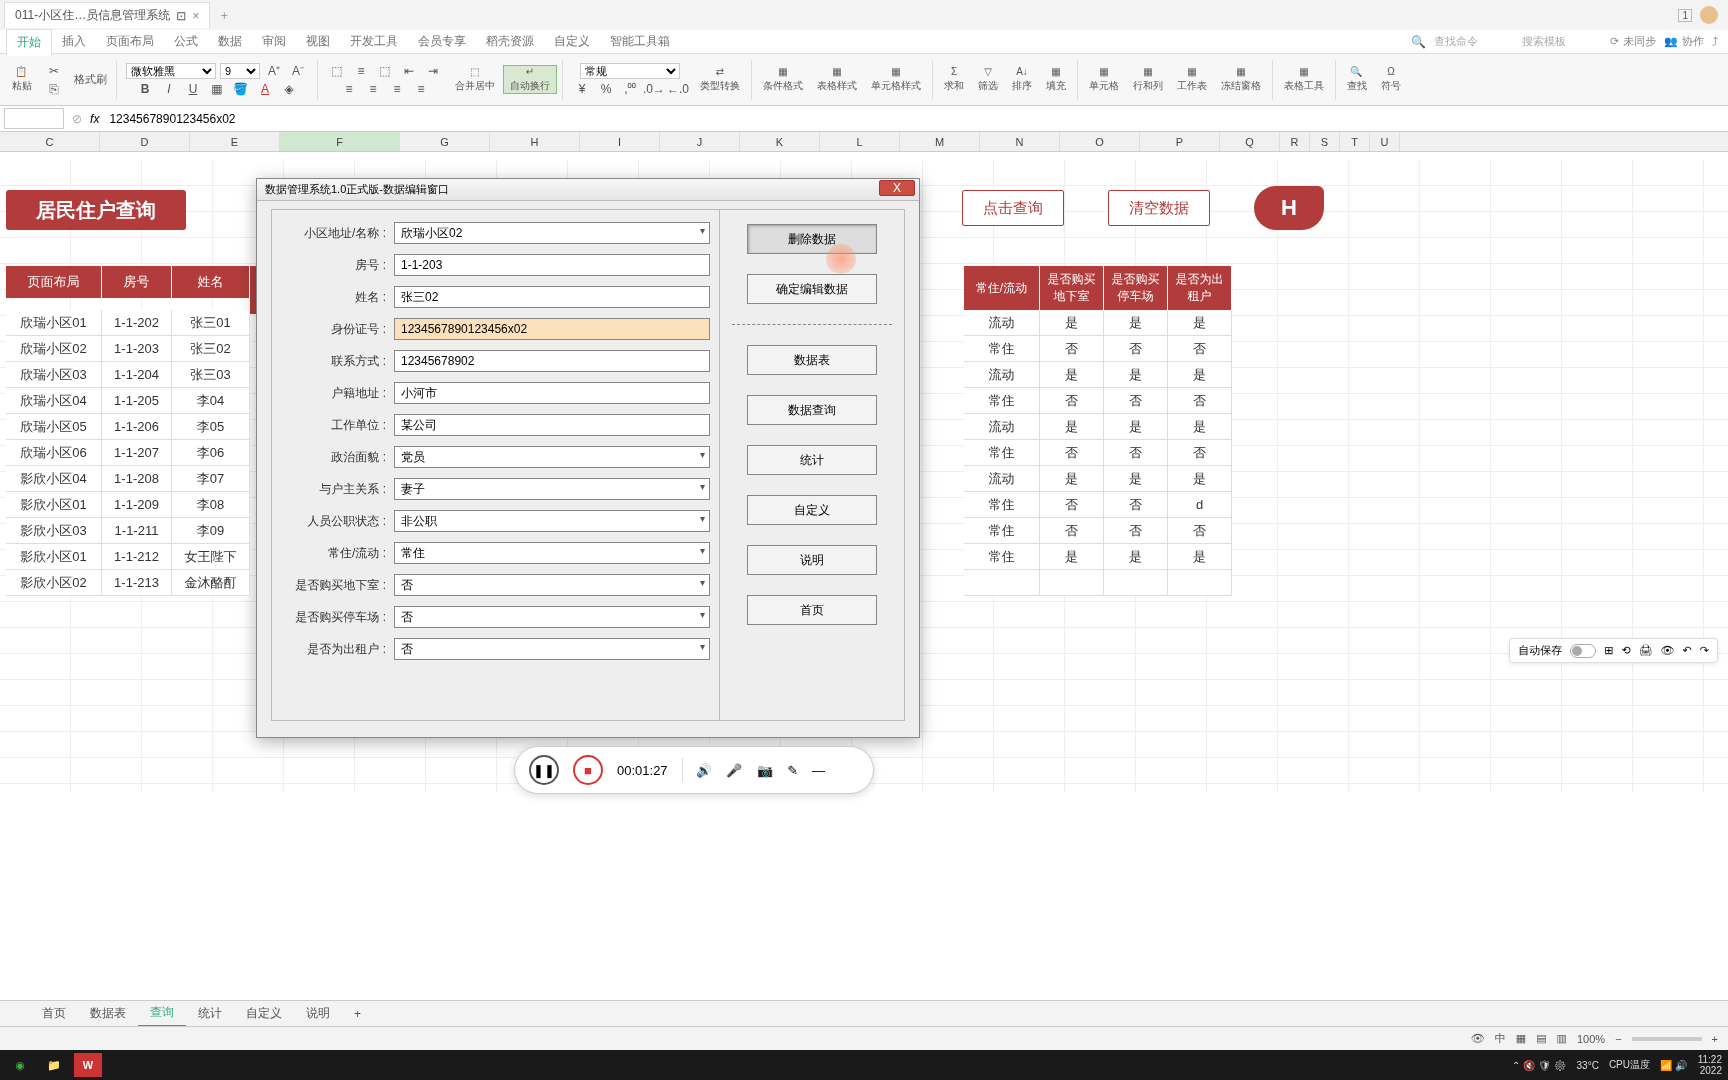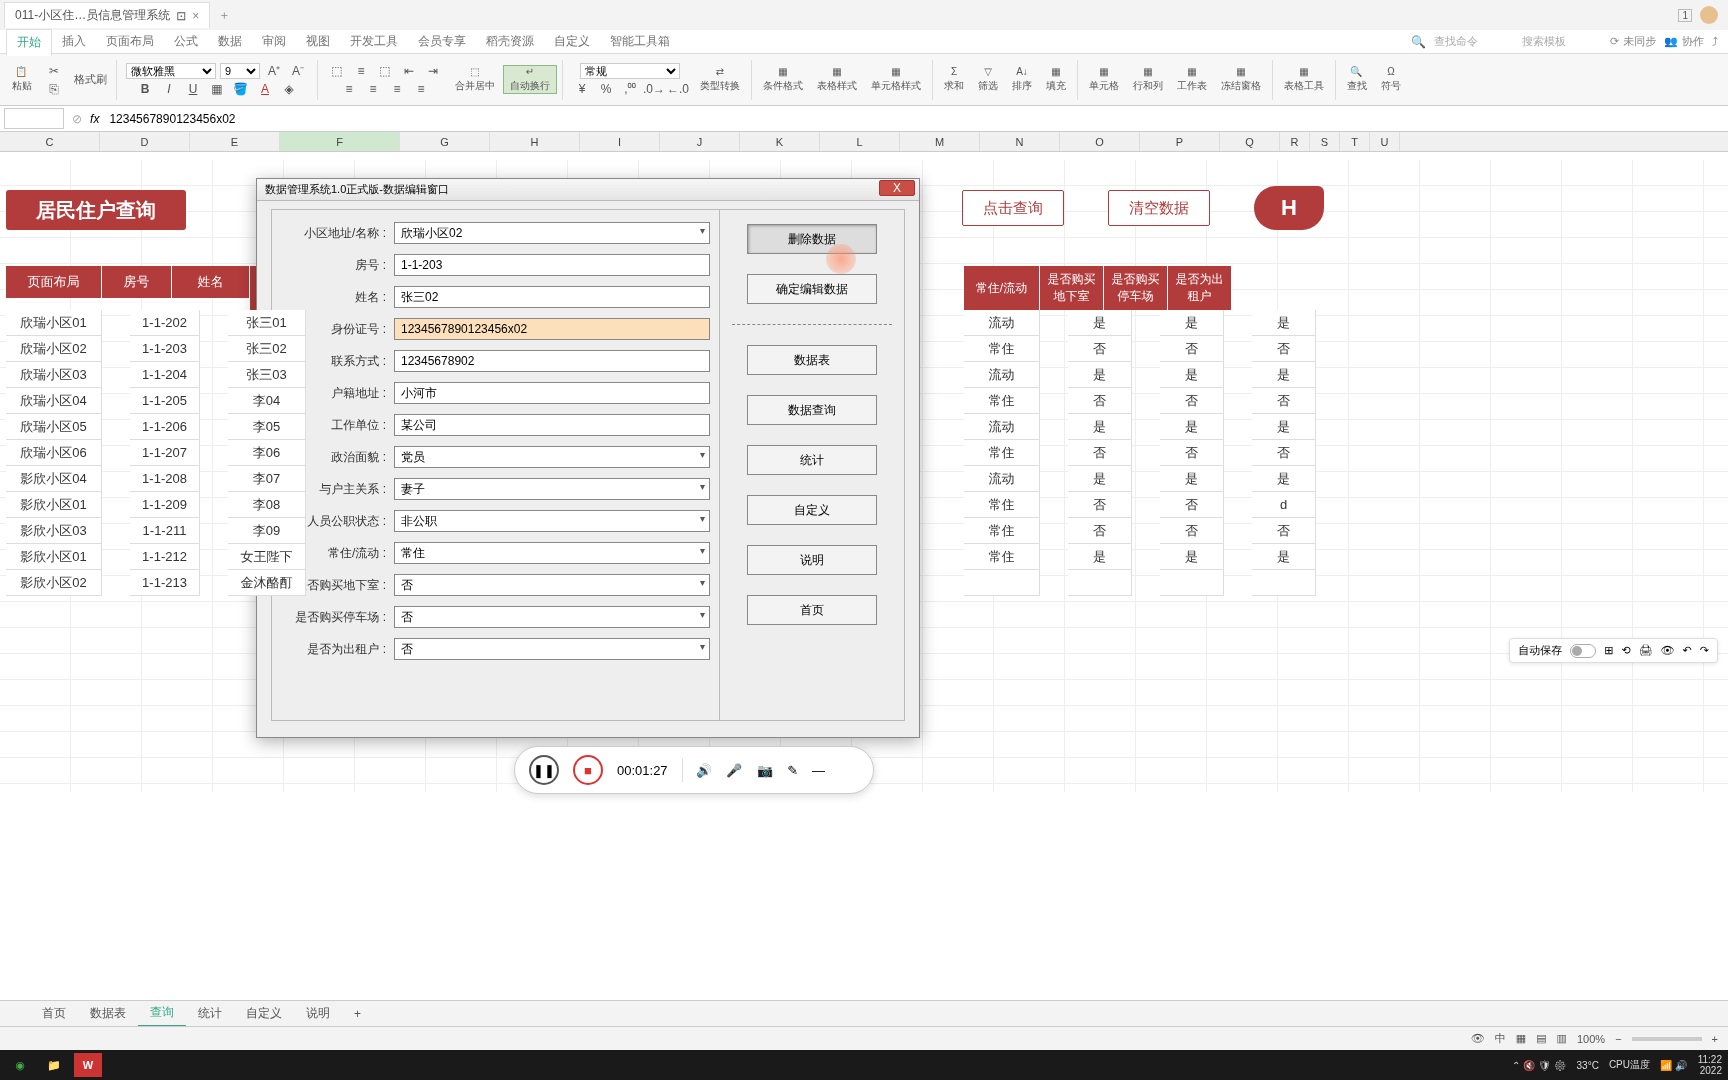--- a/index.html
+++ b/index.html
@@ -42,21 +42,21 @@
 .colhead .ch { border-right:1px solid #ddd; display:flex; align-items:center; justify-content:center; }
 .colhead .ch.active { background:#d0e8d0; }
 
 
 .query-title { position:absolute; left:6px; top:190px; width:180px; height:40px; background:#b23c3c; color:#fff; font-size:20px; font-weight:bold; display:flex; align-items:center; justify-content:center; border-radius:3px; }
 
 
 .thead { position:absolute; left:6px; top:266px; display:flex; }
 .thead .th, .trow .td { height:32px; display:flex; align-items:center; justify-content:center; font-size:13px; }
 .thead .th { background:#b23c3c; color:#fff; border-right:1px solid #fff; }
-.trow { position:absolute; left:6px; display:flex;gap:28px; }
+.trow { position:absolute; left:6px; display:flex; }
 .trow .td { border-right:1px solid #ddd; border-bottom:1px solid #ddd; color:#333; height:26px; background:#fff; }
 
 
 .action-btn { position:absolute; height:36px; padding:0 20px; background:#fff; border:1px solid #b23c3c; color:#b23c3c; font-size:15px; display:flex; align-items:center; border-radius:2px; }
 .h-box { position:absolute; width:70px; height:44px; background:#b23c3c; color:#fff; font-size:22px; font-weight:bold; display:flex; align-items:center; justify-content:center; border-radius:22px 6px 22px 22px; }
 
 
 .dialog { position:absolute; left:256px; top:178px; width:664px; height:560px; background:#eee; border:1px solid #888; box-shadow:0 4px 16px rgba(0,0,0,.3); }
 .dialog .dlg-title { height:22px; background:linear-gradient(#f7f7f7,#e5e5e5); border-bottom:1px solid #bbb; display:flex; align-items:center; padding-left:8px; font-size:11px; }
 .dialog .dlg-close { position:absolute; right:4px; top:1px; width:36px; height:16px; background:#c94f44; color:#fff; font-size:12px; display:flex; align-items:center; justify-content:center; border:1px solid #a33; border-radius:2px; }

